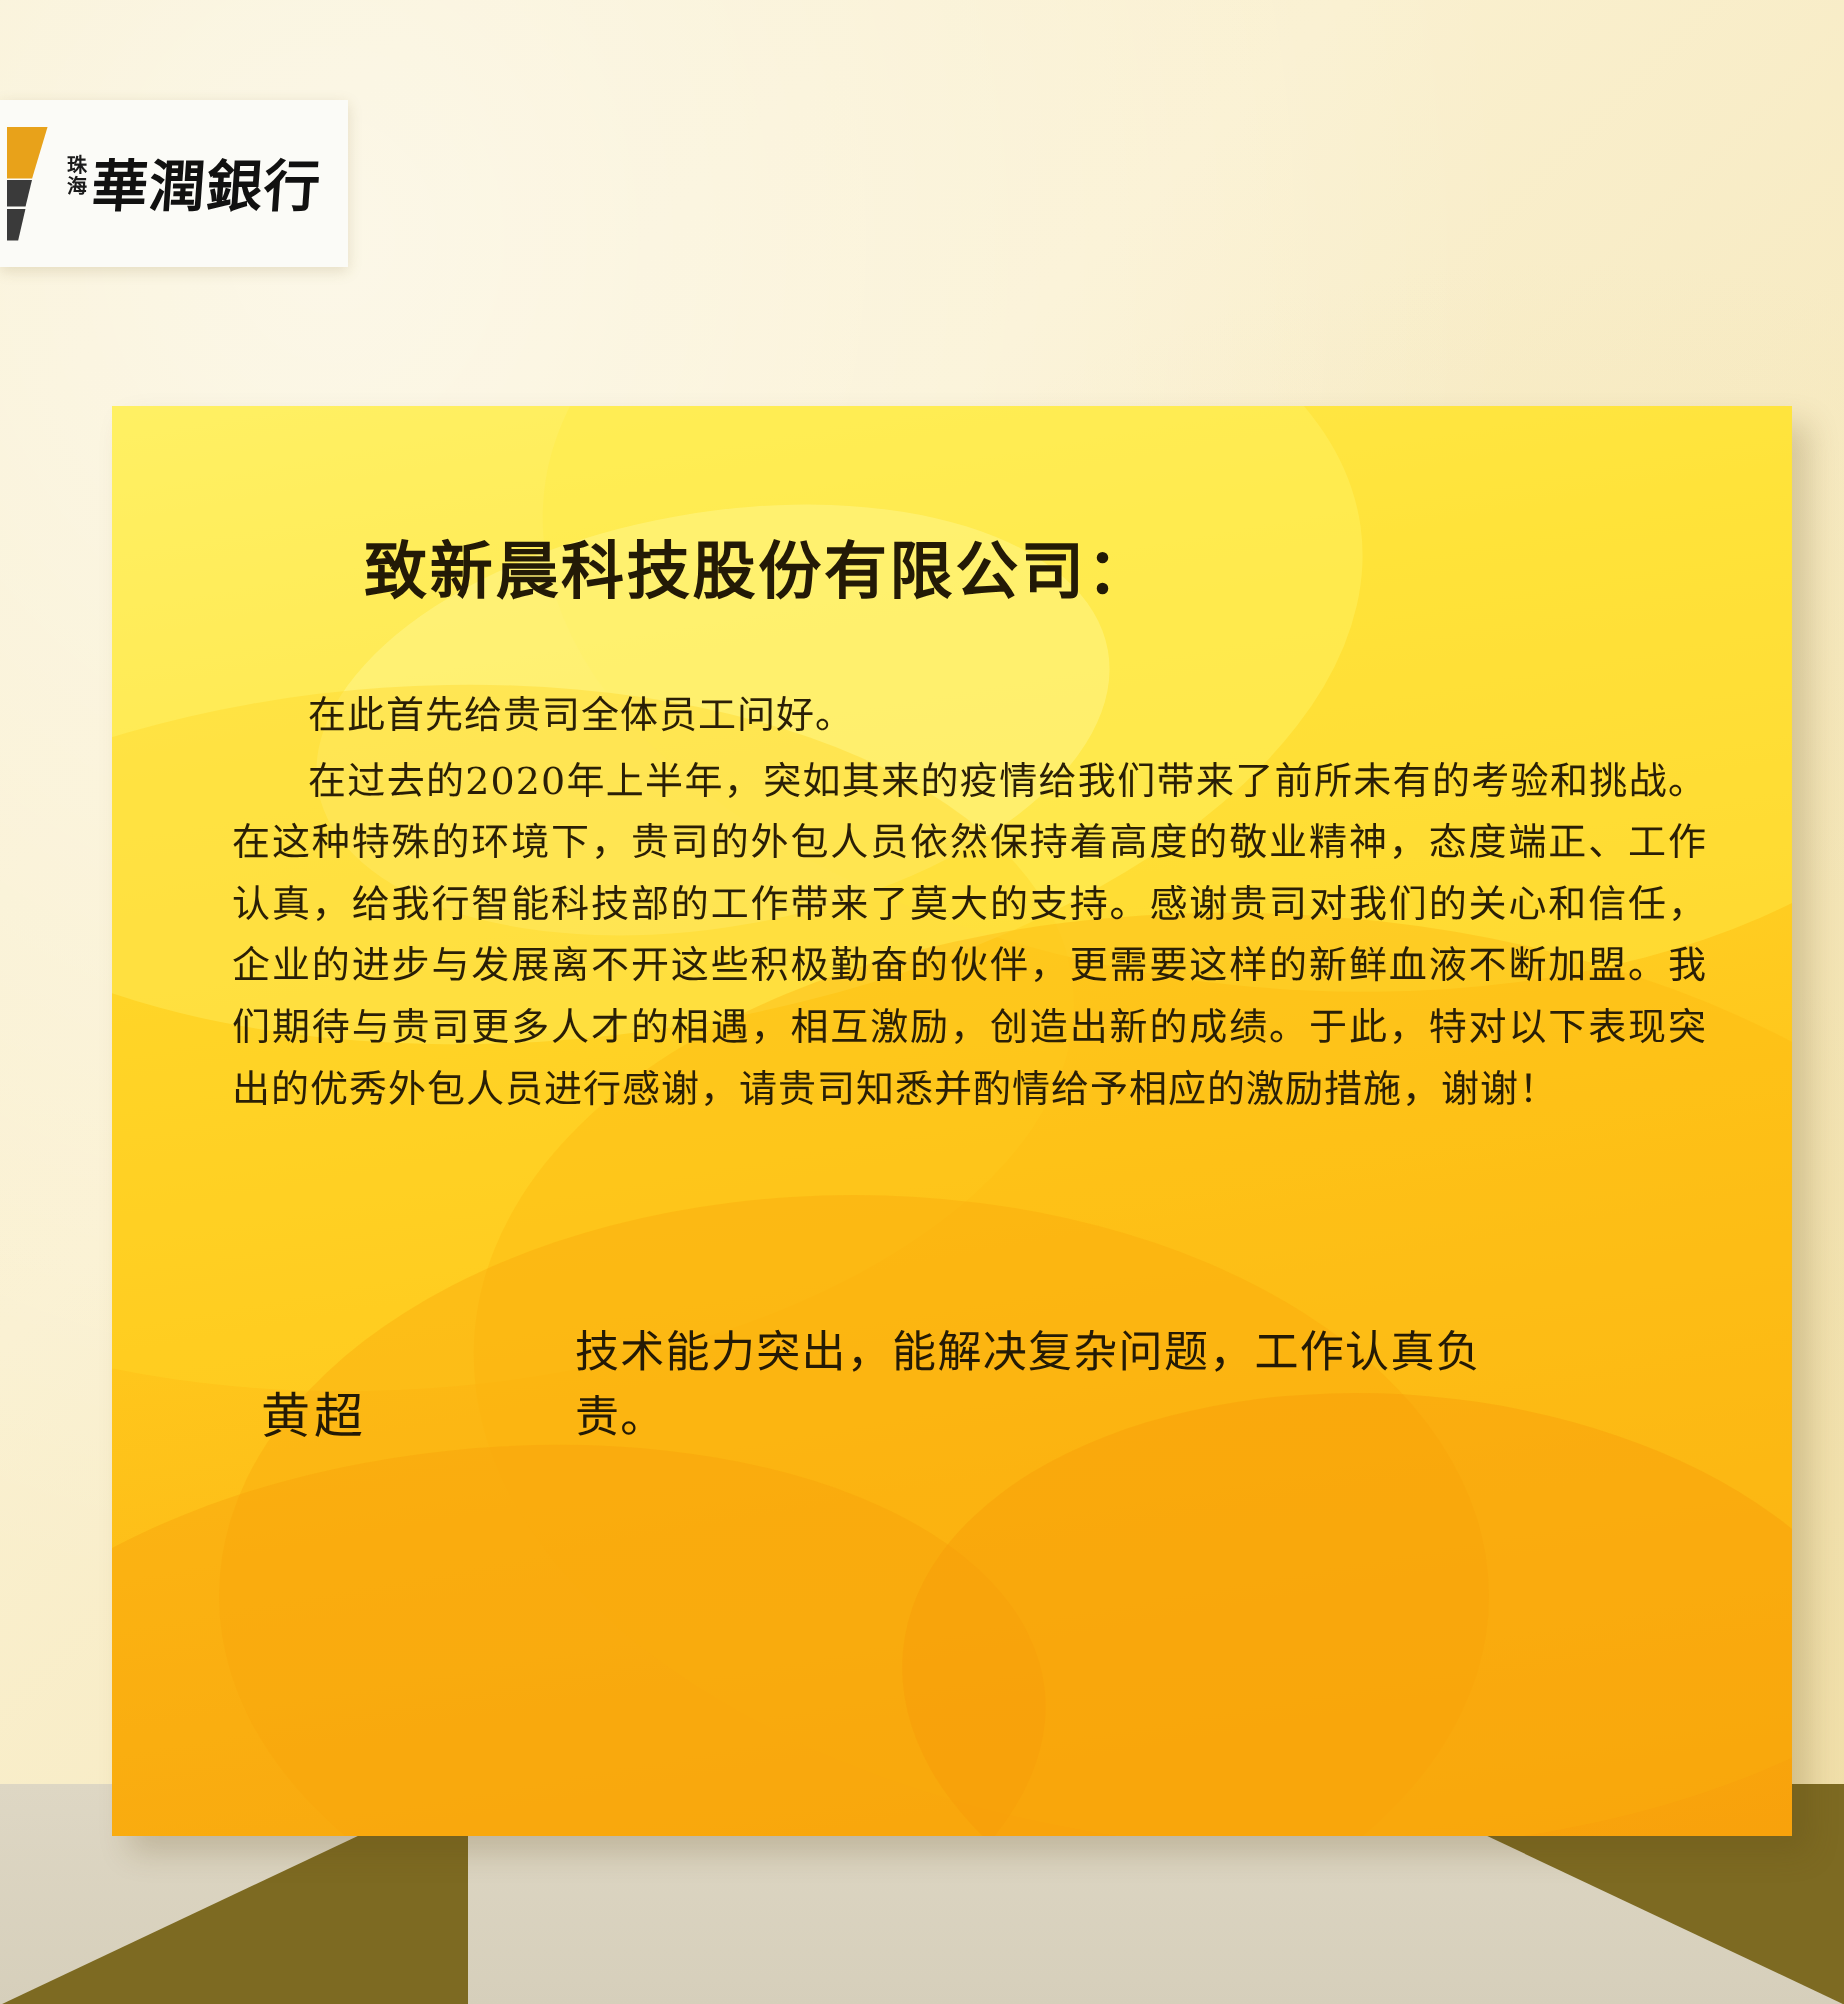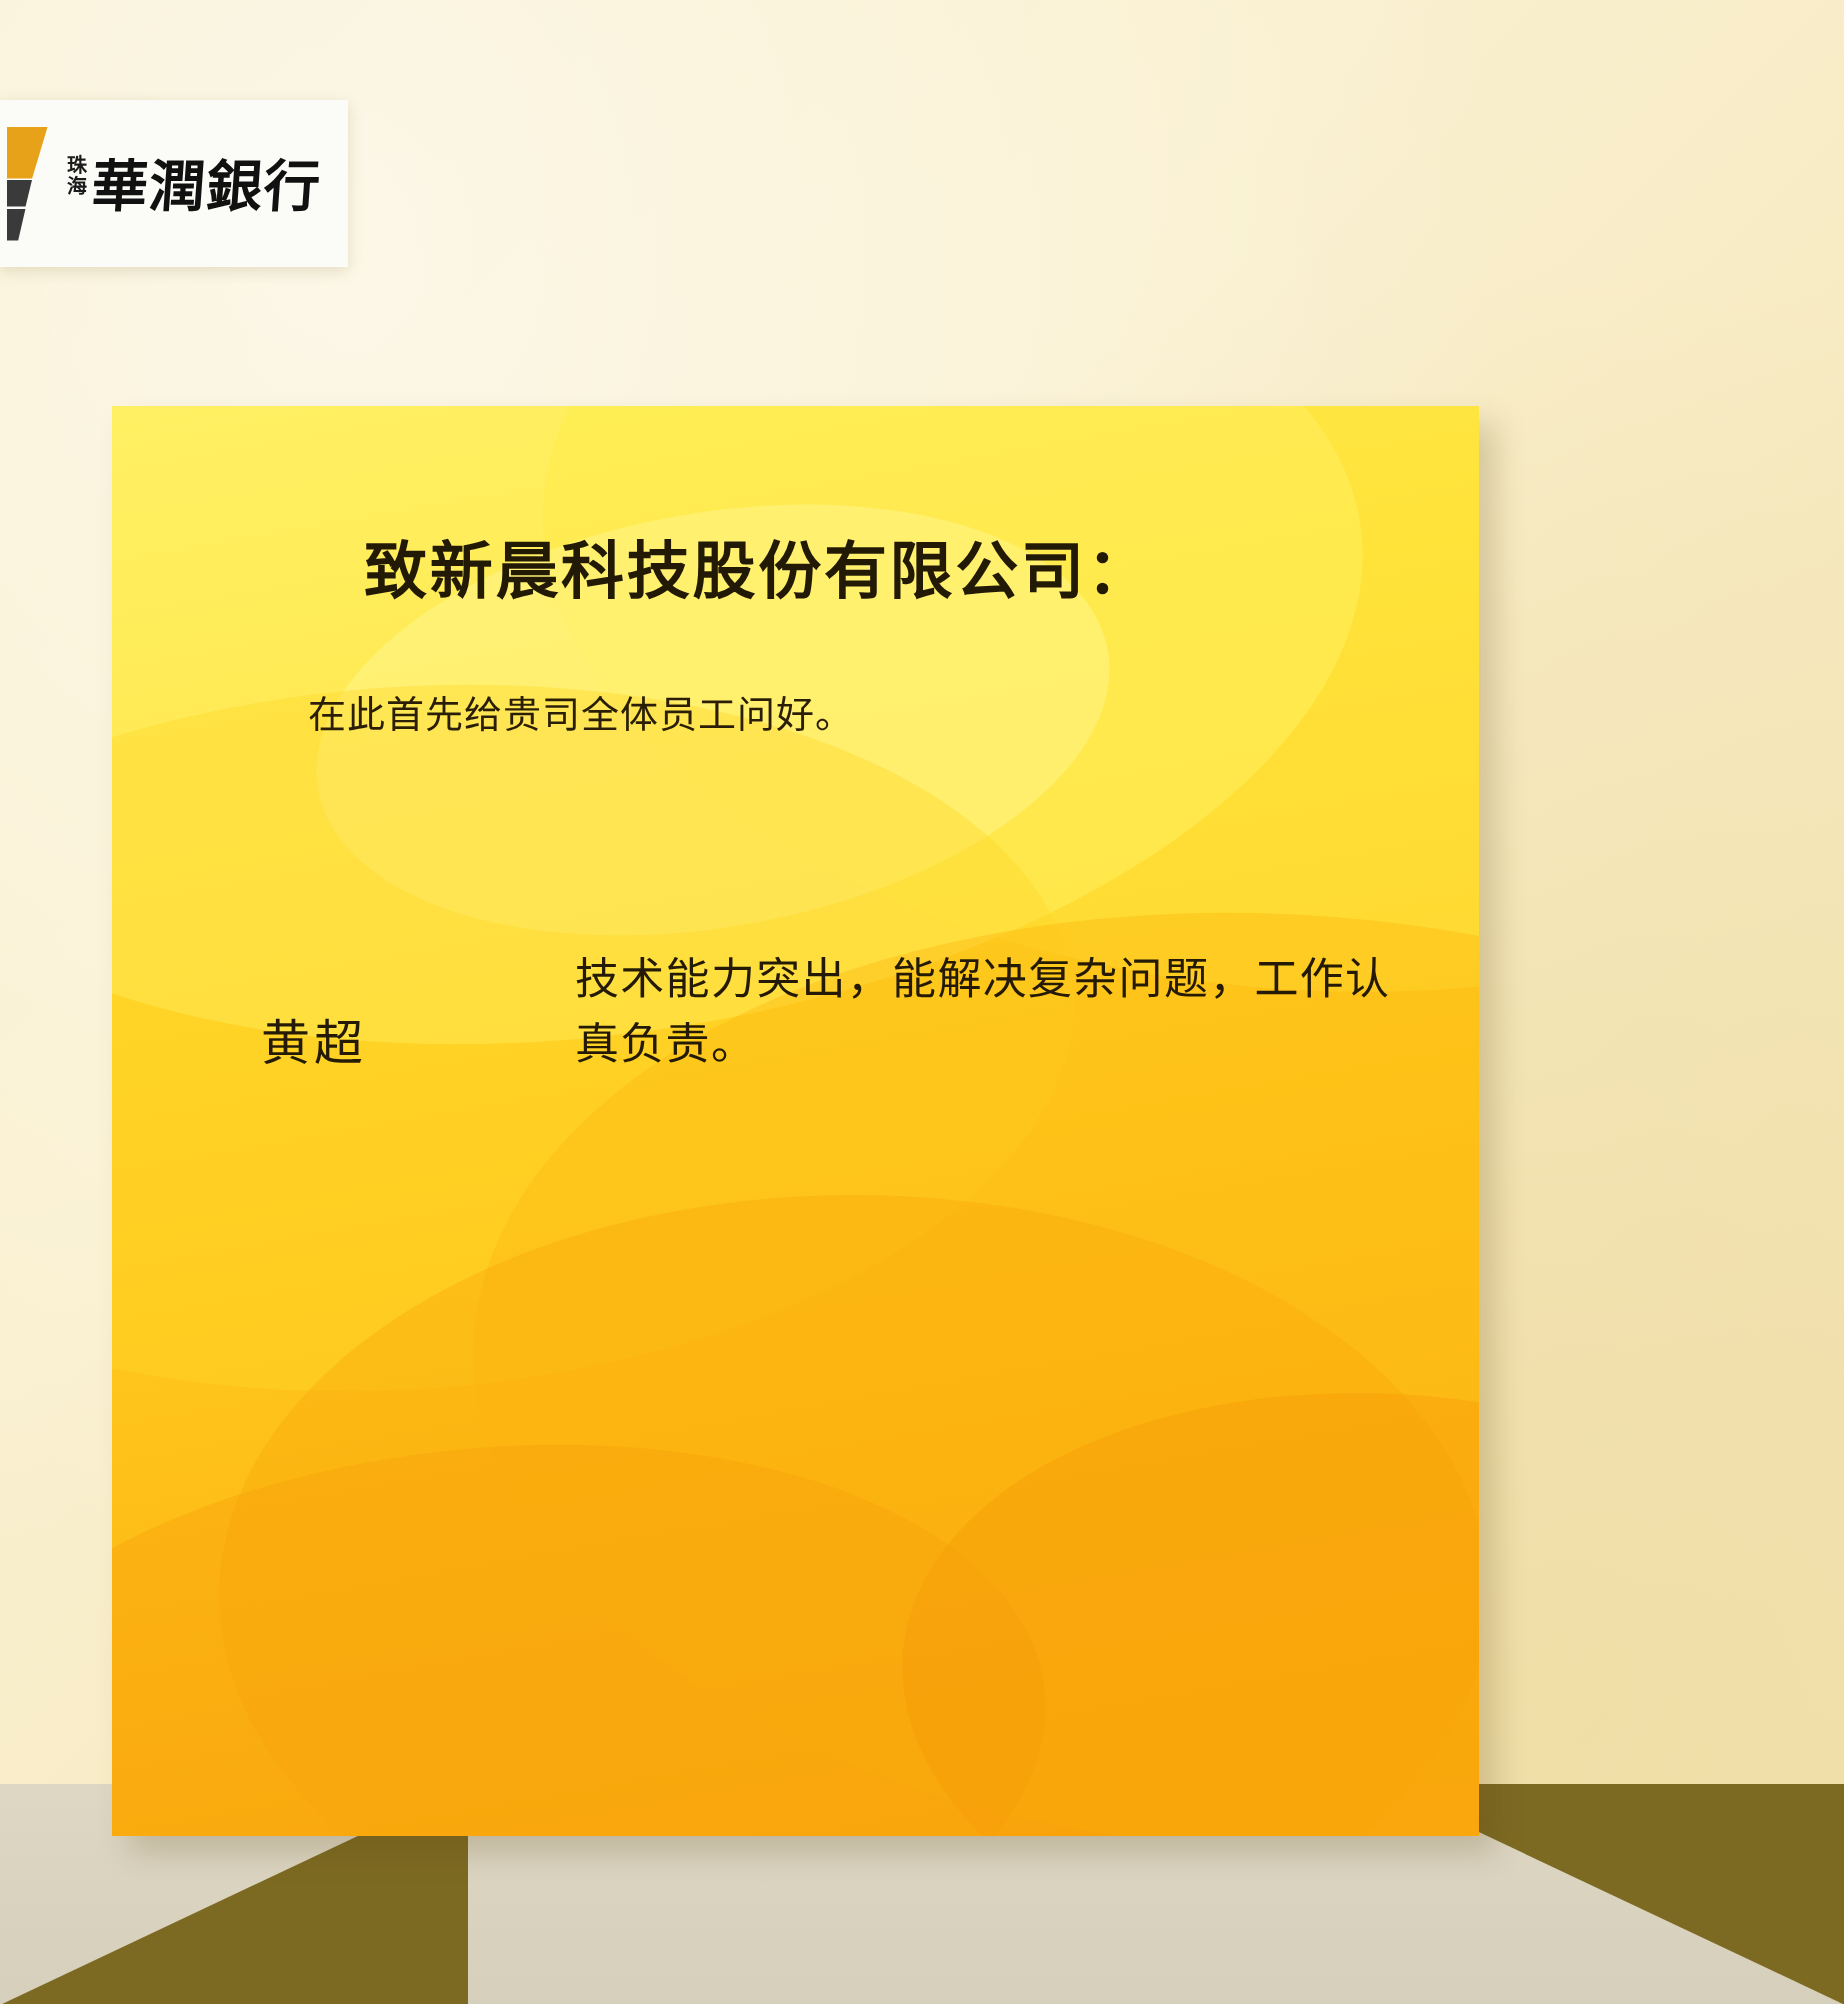--- a/index.html
+++ b/index.html
@@ -127,21 +127,21 @@
     letter-spacing: 1.3px;
     line-height: 1;
     transform: skewX(-4deg);
   }
 
   
   .letter-card {
     position: absolute;
     left: 112px;
     top: 406px;
-    width: 1367px;
+    width: 1680px;
     height: 1430px;
     overflow: hidden;
     box-shadow: 17.4px 17.4px 29px rgba(90,70,20,0.22);
     background: linear-gradient(170deg, #ffe94f 0%, #ffdc2f 22%, #ffc71c 55%, #f9a80e 100%);
   }
   .letter-card .wave {
     position: absolute;
     border-radius: 50%;
     pointer-events: none;
   }
@@ -242,20 +242,21 @@
   <div class="wave w4"></div>
   <div class="wave w5"></div>
   <div class="wave w6"></div>
   <div class="wave w7"></div>
 
   <div class="letter-inner">
     <h1 class="salutation">致新晨科技股份有限公司：</h1>
 
     <div class="body-text">
       <p>在此首先给贵司全体员工问好。</p>
+      <p>在过去的2020年上半年，突如其来的疫情给我们带来了前所未有的考验和挑战。在这种特殊的环境下，贵司的外包人员依然保持着高度的敬业精神，态度端正、工作认真，给我行智能科技部的工作带来了莫大的支持。感谢贵司对我们的关心和信任，企业的进步与发展离不开这些积极勤奋的伙伴，更需要这样的新鲜血液不断加盟。我们期待与贵司更多人才的相遇，相互激励，创造出新的成绩。于此，特对以下表现突出的优秀外包人员进行感谢，请贵司知悉并酌情给予相应的激励措施，谢谢！</p>
     </div>
 
     <div class="honoree-row">
       <div class="honoree-name">黄超</div>
       <div class="honoree-desc">技术能力突出，能解决复杂问题，工作认真负责。</div>
     </div>
   </div>
 </div>
 
 

